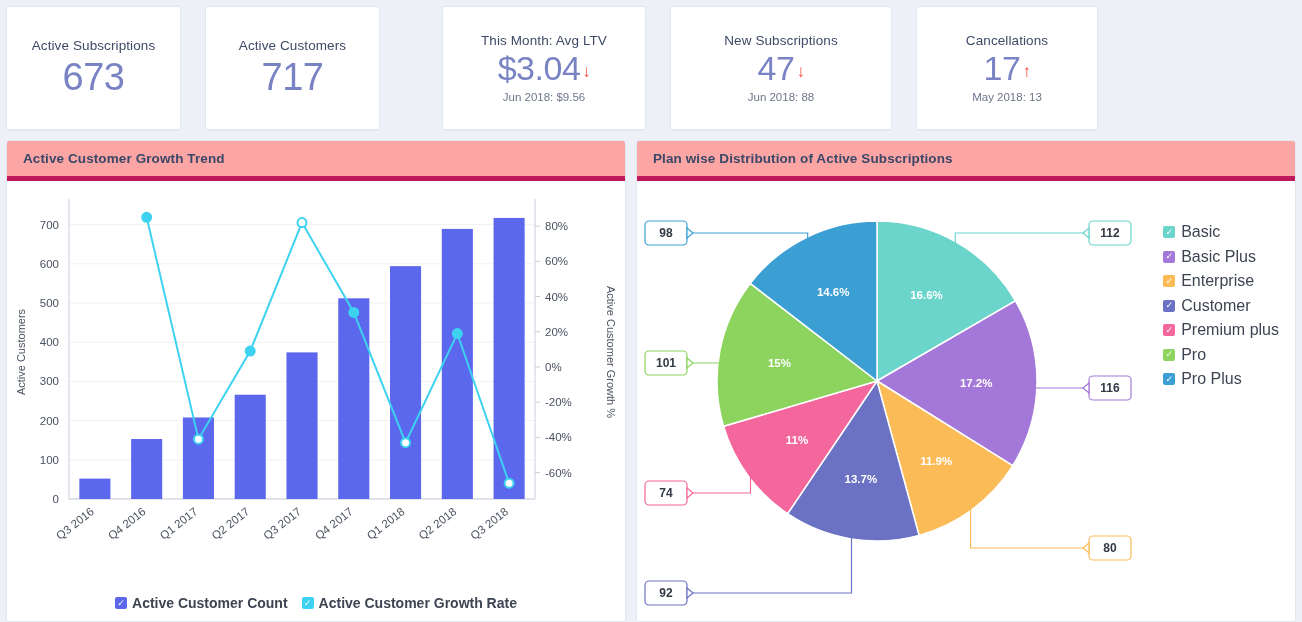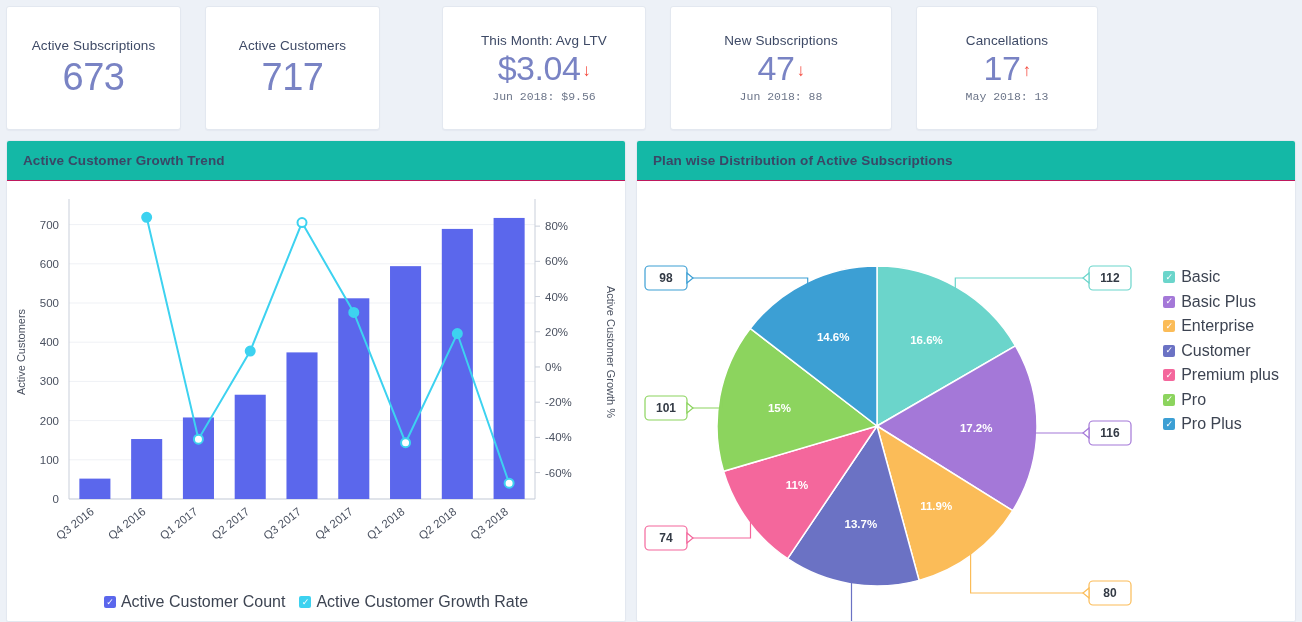--- a/index.html
+++ b/index.html
@@ -37,38 +37,38 @@
     font-size: 38px; font-weight: 400; color: #7983C4;
     line-height: 1.05; letter-spacing: -.5px;
     display: flex; align-items: center; white-space: nowrap;
   }
   .kpi-value.small { font-size: 34px; }
   .arrow { font-size: 17px; margin-left: 2px; line-height: 1; position: relative; top: 2px; }
   .arrow.down { color: #F4483C; }
   .arrow.up   { color: #F4483C; }
   .kpi-sub { font-size: 11.5px; color: #6C7589; }
   .kpi-card.tight .kpi-title { margin-bottom: 2px; }
-  .kpi-card.tight .kpi-sub { margin-top: 4px; font-family: Liberation Mono, monospace; }
+  .kpi-card.tight .kpi-sub { margin-top: 4px; }
   .kpi-card.big .kpi-title { margin-bottom: 4px; }
 
   
   .panel-row { display: flex; gap: 10px; margin-top: 10px; height: 482px; }
   .panel {
     background: #FFFFFF;
     border: 1px solid #E3E8F0;
     border-radius: 3px;
     display: flex; flex-direction: column;
     overflow: hidden;
     box-shadow: 0 1px 1px rgba(40,55,90,.04);
   }
   .panel.left  { flex: 0 0 620px; }
-  .panel.right { flex: 1 1 auto; gap: 45px; }
+  .panel.right { flex: 1 1 auto; }
   .panel-head {
-    height: 40px; background: #14b8a6;
-    border-bottom: 1px solid #be185d;
+    height: 40px; background: #fca5a5;
+    border-bottom: 5px solid #be185d;
     display: flex; align-items: center; padding-left: 16px;
   }
   .panel-title { font-size: 13.5px; font-weight: bold; color: #3A4766; letter-spacing: .1px; }
   .panel-body { flex: 1 1 auto; position: relative; background: #fff; }
 
   
   .combo-wrap { position: absolute; inset: 0; }
   svg.chart { display: block; }
 
   .axis-label {
@@ -86,21 +86,21 @@
   .chart-legend {
     position: absolute; left: 0; right: 0; bottom: 10px;
     display: flex; justify-content: center; align-items: center; gap: 14px;
   }
   .leg-item { display: flex; align-items: center; gap: 5px; }
   .leg-box {
     width: 12px; height: 12px; border-radius: 2px;
     display: flex; align-items: center; justify-content: center;
     font-size: 9px; color: #fff; line-height: 1;
   }
-  .leg-text { font-size: 16px; color: #3D4452; }
+  .leg-text { font-size: 14px; color: #3D4452; font-weight: bold; }
 
   
   .pie-area { position: absolute; left: 0; top: 0; right: 160px; bottom: 0; }
   .slice-label {
     font-size: 11.5px; fill: #ffffff; font-weight: bold;
     font-family: "Liberation Sans", sans-serif;
   }
   .callout-line { stroke-width: 1.2; fill: none; }
   .callout-box { fill: #ffffff; stroke-width: 1.2; }
   .callout-text {

